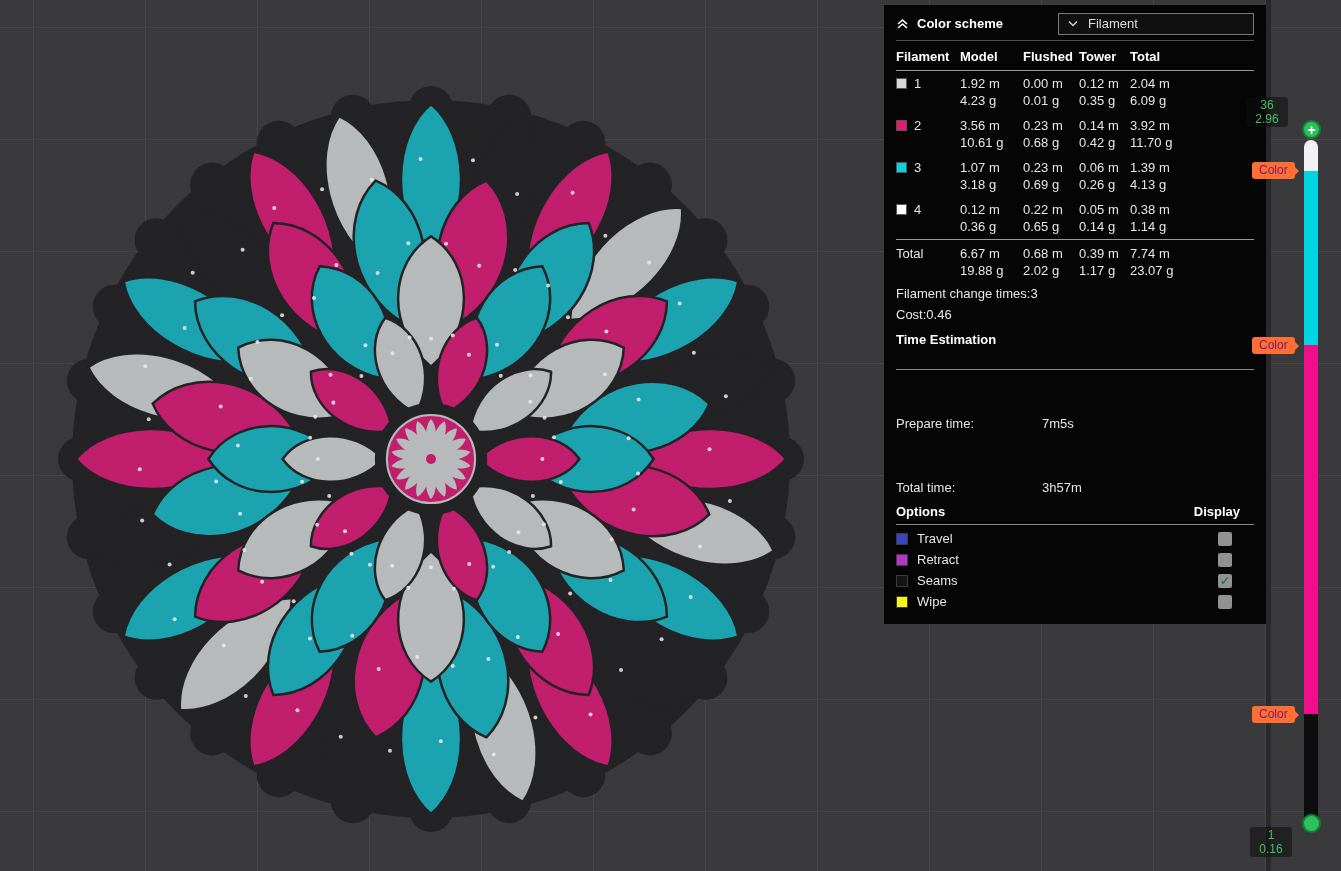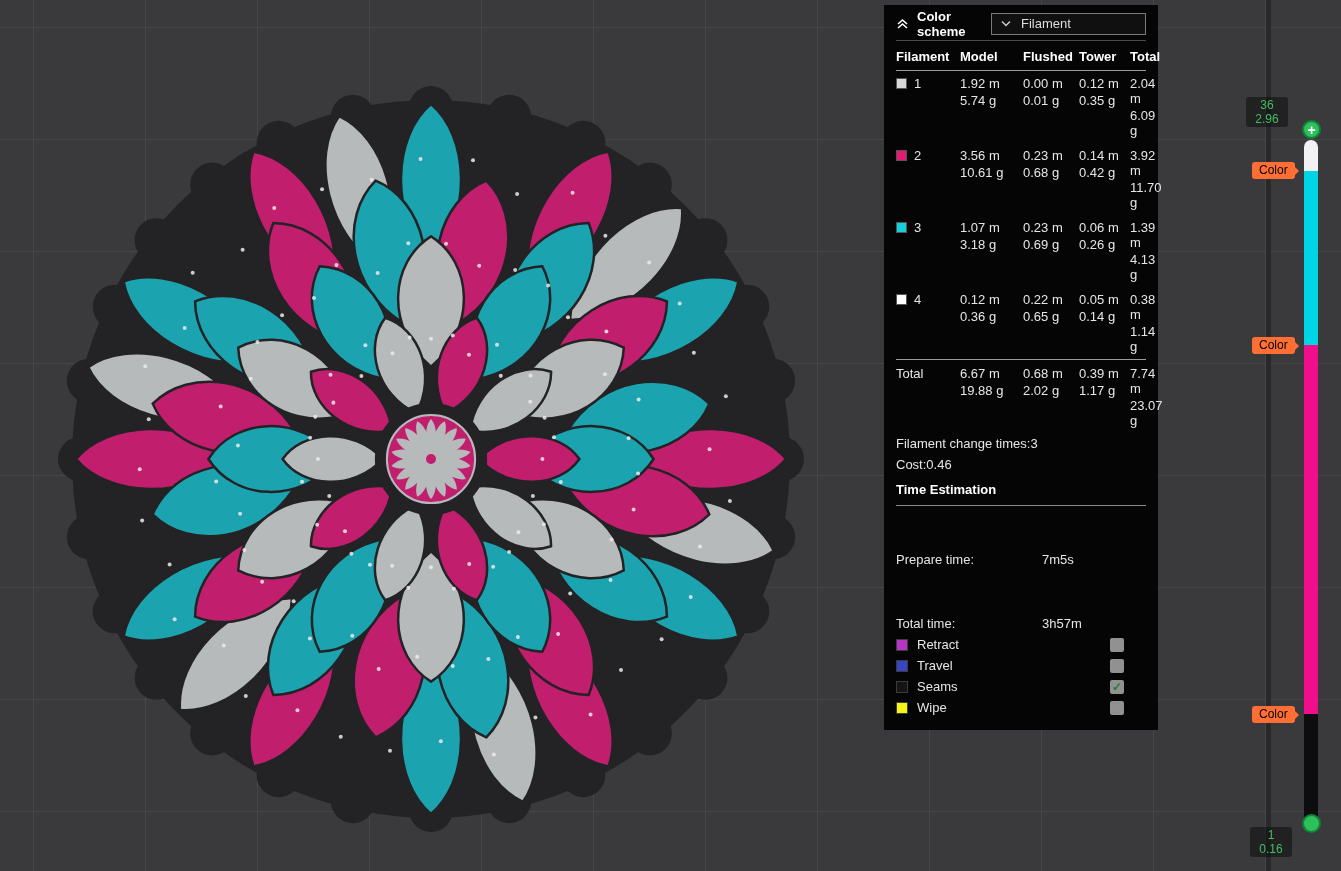--- a/index.html
+++ b/index.html
@@ -5,37 +5,37 @@
   *{box-sizing:border-box;margin:0;padding:0}
   html,body{width:1341px;height:871px;overflow:hidden;background:#3a3a3d;
     font-family:"Liberation Sans",sans-serif;position:relative;}
   .canvas{position:absolute;inset:0;background-color:#3a3a3d;
     background-image:linear-gradient(#45454a 1px,transparent 1px),
                      linear-gradient(90deg,#45454a 1px,transparent 1px);
     background-size:112px 112px;background-position:33px 27px;}
   #mandala-svg{position:absolute;left:55px;top:83px;width:752px;height:752px;}
 
   
-  .panel{position:absolute;left:884px;top:5px;width:274px;background:#050505;
+  .panel{position:absolute;left:884px;top:5px;width:382px;background:#050505;
     color:#e6e6e6;font-size:13px;padding:5px 12px 12px;}
   .panel-head{display:flex;align-items:center;gap:8px;height:27px;}
   .panel-title{font-weight:700;color:#fff;}
   .collapse{display:flex;align-items:center;cursor:pointer;}
   .dropdown{margin-left:auto;width:196px;height:22px;border:1px solid #7a7a7a;
     background:#101010;display:flex;align-items:center;gap:10px;padding:0 9px;color:#ddd;}
   .sep{border-top:1px solid #4c4c4c;margin:3px 0;}
   .row5{display:grid;grid-template-columns:64px 63px 56px 51px 1fr;}
   .tbl-head{font-weight:700;color:#fff;padding:5px 0 6px;border-bottom:1px solid #9a9a9a;}
   .tbl-row{padding:5px 0;}
   .two{display:flex;flex-direction:column;gap:2px;line-height:15px;}
   .fil-cell{display:flex;gap:7px;align-items:flex-start;line-height:15px;}
   .swatch{width:11px;height:11px;margin-top:2px;border:1px solid #555;flex:0 0 auto;}
   .total-row{border-top:1px solid #9a9a9a;padding:6px 0 5px;}
   .kv{display:flex;padding:2px 0;line-height:17px;}
-  .section-title{font-weight:700;color:#fff;padding:7px 0 8px;border-bottom:1px solid #8a8a8a;margin-bottom:4px;}
+  .section-title{font-weight:700;color:#fff;padding:7px 0 22px;border-bottom:1px solid #8a8a8a;margin-bottom:4px;}
   .time-row{display:flex;padding:2px 0;line-height:16px;margin-top:44px;}
   .time-row .lbl{width:146px;}
   .opt-head{display:flex;font-weight:700;color:#fff;border-bottom:1px solid #8a8a8a;padding:6px 0 5px;margin-bottom:3px;}
   .opt-head .disp{margin-left:auto;margin-right:14px;}
   .opt-row{display:flex;align-items:center;gap:9px;padding:3px 0;}
   .opt-swatch{width:12px;height:12px;border:1px solid #3c3c3c;flex:0 0 auto;}
   .checkbox{margin-left:auto;margin-right:22px;width:14px;height:14px;background:#919191;
     border-radius:2px;display:flex;align-items:center;justify-content:center;
     font-size:12px;color:#1e7e34;font-weight:700;line-height:1;cursor:pointer;}
 
@@ -47,21 +47,21 @@
   .seg0{height:31px}.seg1{height:174px}.seg2{height:369px}.seg3{height:109px}
   .handle{position:absolute;width:19px;height:19px;border-radius:50%;background:#2ec05a;
     border:2px solid #12813a;color:#fff;display:flex;align-items:center;justify-content:center;
     font-size:14px;font-weight:700;line-height:1;cursor:grab;}
   .handle-top{left:1302px;top:120px;}
   .handle-bottom{left:1302px;top:814px;}
   .readout{position:absolute;width:42px;text-align:center;color:#3fbf63;font-size:12px;
     line-height:14px;background:rgba(12,12,12,.55);border-radius:3px;padding:1px 0;}
   .readout-top{left:1246px;top:97px;}
   .readout-bottom{left:1250px;top:827px;}
-  .color-badge{position:absolute;left:1252px;background:#ff6e33;color:#000000;font-size:12px;
+  .color-badge{position:absolute;left:1252px;background:#ff6e33;color:#701a75;font-size:12px;
     line-height:15px;padding:1px 7px;border-radius:3px;cursor:pointer;}
   .color-badge::after{content:"";position:absolute;left:100%;top:50%;margin-top:-4px;
     border:4px solid transparent;border-left-color:#ff6e33;}
   .badge1{top:162px}.badge2{top:337px}.badge3{top:706px}
 </style>
 </head>
 <body>
 
 <div class="canvas">
   <svg id="mandala-svg" viewBox="0 0 750 750">
@@ -317,21 +317,21 @@
     <span>Total</span>
   </div>
 
   <div class="tbl-row row5">
     <div class="fil-cell">
       <span class="swatch" style="background: rgb(216, 216, 216);"></span>
       <span>1</span>
     </div>
     <div class="two">
       <span>1.92 m</span>
-      <span>5.74 g</span>
+      <span>4.23 g</span>
     </div>
     <div class="two">
       <span>0.00 m</span>
       <span>0.01 g</span>
     </div>
     <div class="two">
       <span>0.12 m</span>
       <span>0.35 g</span>
     </div>
     <div class="two">
@@ -441,36 +441,40 @@
   <div class="section-title">Time Estimation</div>
   <div class="time-row">
     <span class="lbl">Prepare time:</span>
     <span>7m5s</span>
   </div>
   <div class="time-row">
     <span class="lbl">Total time:</span>
     <span>3h57m</span>
   </div>
 
-
+  <div class="opt-head">
+    <span>Options</span>
+    <span class="disp">Display</span>
+  </div>
+
+  <div class="opt-row">
+    <span class="opt-swatch" style="background: rgb(58, 69, 196);"></span>
+    <span>Travel</span>
+    <span class="checkbox">
+      <span></span>
+    </span>
+  </div>
   <div class="opt-row">
     <span class="opt-swatch" style="background: rgb(184, 52, 196);"></span>
     <span>Retract</span>
     <span class="checkbox">
       <span></span>
     </span>
   </div>
   <div class="opt-row">
-    <span class="opt-swatch" style="background: rgb(58, 69, 196);"></span>
-    <span>Travel</span>
-    <span class="checkbox">
-      <span></span>
-    </span>
-  </div>
-  <div class="opt-row">
     <span class="opt-swatch" style="background: rgb(20, 20, 20);"></span>
     <span>Seams</span>
     <span class="checkbox">
       <span>✓</span>
     </span>
   </div>
   <div class="opt-row">
     <span class="opt-swatch" style="background: rgb(246, 246, 22);"></span>
     <span>Wipe</span>
     <span class="checkbox">

